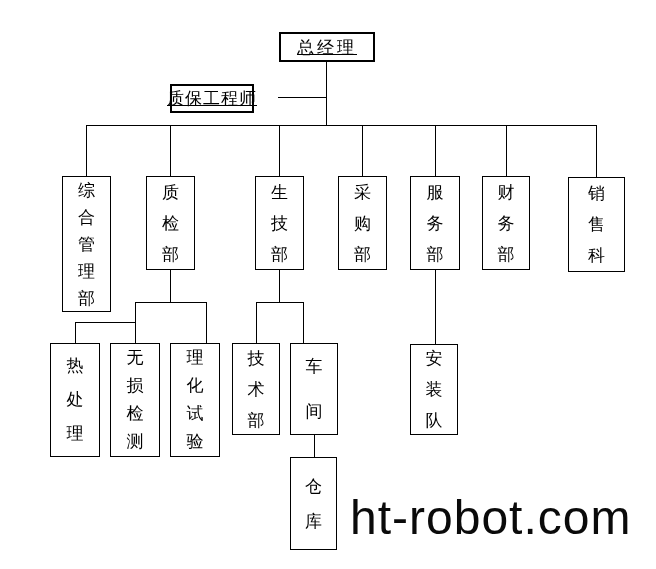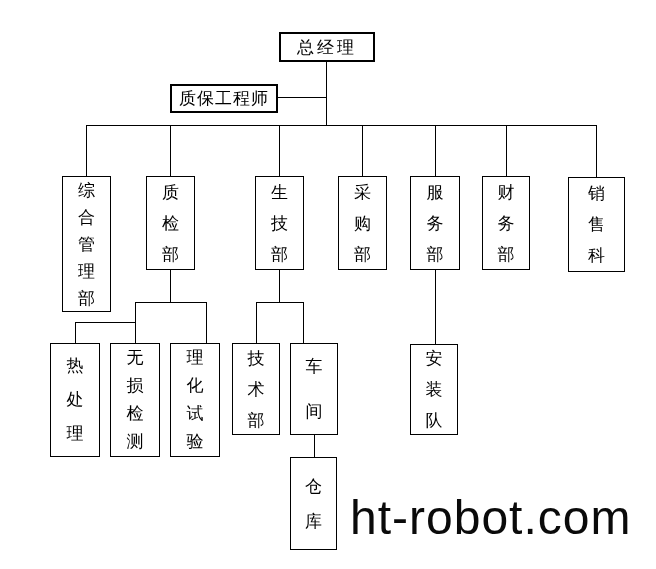--- a/index.html
+++ b/index.html
@@ -23,20 +23,21 @@
     align-items: center;
     justify-content: center;
     color: #000000;
     font-size: 17px;
     box-sizing: border-box;
   }
   .node.heavy { border-width: 2px; }
   .hlabel {
     letter-spacing: 3px;
     white-space: nowrap;
+    text-decoration: underline;
   }
   .vtext {
     white-space: pre-line;
     text-align: center;
     display: block;
   }
   .lh27 { line-height: 27px; }
   .lh28 { line-height: 28px; }
   .lh31 { line-height: 31px; }
   .lh34 { line-height: 34px; }
@@ -85,21 +86,21 @@
   <div class="line" style="left:256px; top:302px; width:48px; height:1px;"></div>
   <div class="line" style="left:256px; top:302px; width:1px;  height:41px;"></div>
   <div class="line" style="left:303px; top:302px; width:1px;  height:41px;"></div>
 
   <div class="line" style="left:435px; top:270px; width:1px;  height:74px;"></div>
   <div class="line" style="left:314px; top:435px; width:1px;  height:22px;"></div>
 
   <div class="node heavy" style="left:279px; top:32px; width:96px; height:30px;">
     <span class="hlabel">总经理</span>
   </div>
-  <div class="node heavy" style="left:170px; top:84px; width:108px; height:29px;">
+  <div class="node heavy" style="left:170px; top:84px; width:84px; height:29px;">
     <span class="hlabel" style="letter-spacing:1px;">质保工程师</span>
   </div>
 
   <div class="node" style="left:62px; top:176px; width:49px; height:136px;">
     <span class="vtext lh27">综
 合
 管
 理
 部</span>
   </div>

